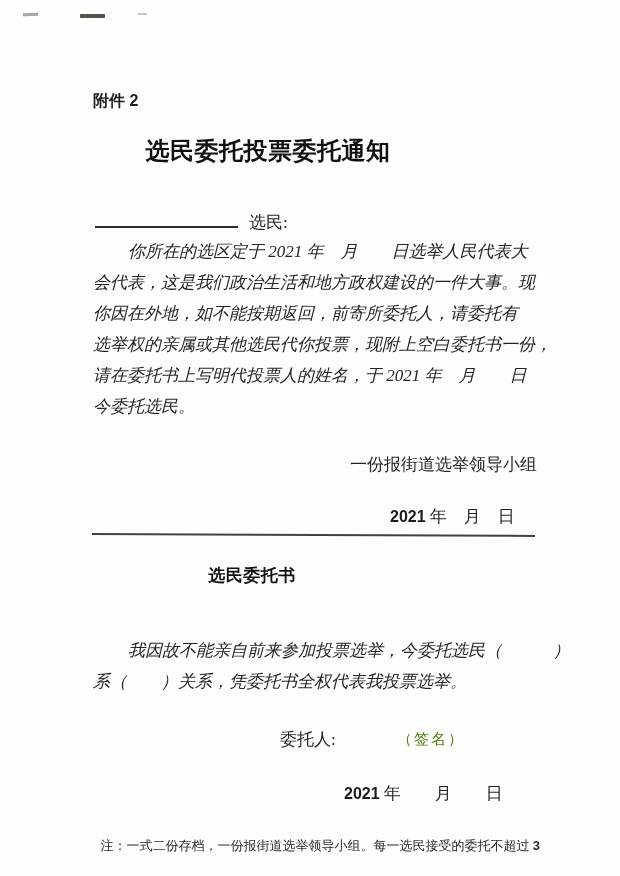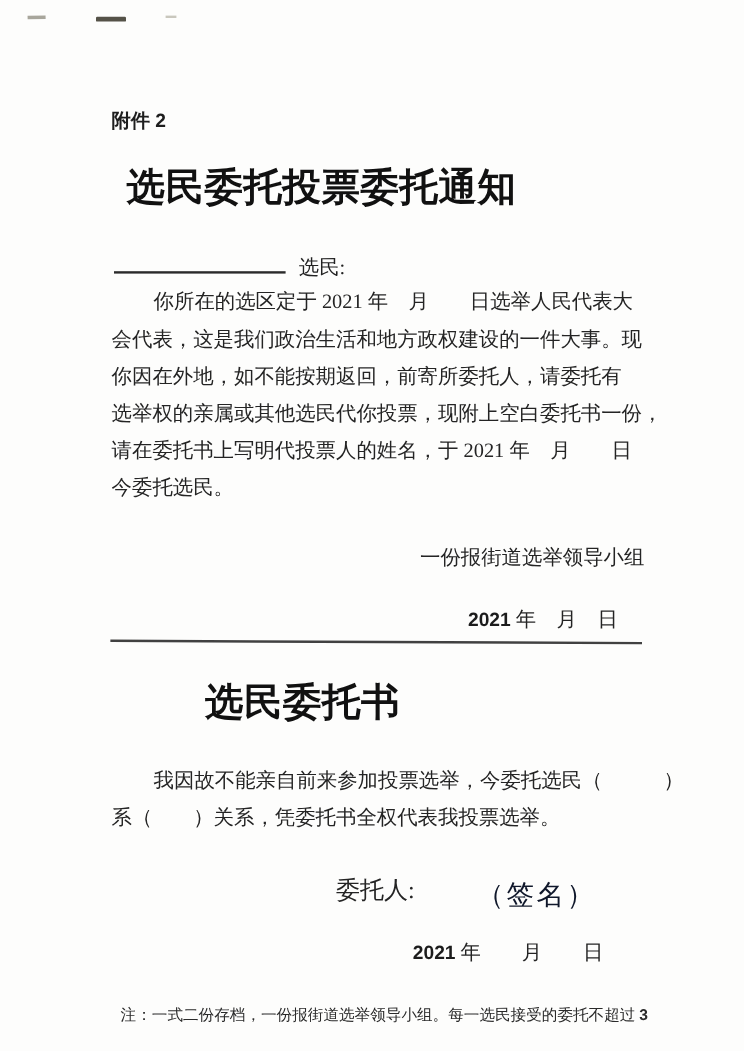--- a/index.html
+++ b/index.html
@@ -27,21 +27,21 @@
   .attachment {
     left: 93px; top: 80px;
     font-family: "Liberation Sans", "DejaVu Sans", sans-serif;
     font-weight: bold; font-size: 16px; color: #1e1e1e;
     white-space: pre;
     margin-top: 11px;
   }
   .title1 {
     left: 0; width: 536px; top: 135px;
     text-align: center;
-    font-size: 32px; font-weight: bold; color: #111;
+    font-size: 24px; font-weight: bold; color: #111;
     letter-spacing: 0.5px;
     margin: 0;
   }
   .addressee {
     left: 95px; top: 209px;
     font-size: 17px; color: #222;
   }
   .blankline {
     display: inline-block;
     width: 143px; height: 17px;
@@ -53,21 +53,21 @@
   .para1 {
     left: 93px; top: 236px; width: 450px;
     font-size: 17px; line-height: 31px;
     color: #242424;
   }
   .para2 {
     left: 93px; top: 635px; width: 450px;
     font-size: 17px; line-height: 31px;
     color: #242424;
   }
-  .bline { white-space: pre; }
+  .bline { white-space: pre; font-style: italic; }
   .indent { text-indent: 35px; }
 
   .signer {
     right: 83px; top: 453px;
     font-size: 17px; color: #242424;
     white-space: pre;
   }
   .date1 {
     left: 373px; top: 485px;
     font-size: 17px; color: #242424;
@@ -79,31 +79,31 @@
   }
   .divider {
     left: 92px; top: 533px; width: 443px; height: 2px;
     background: #414141;
     transform: rotate(0.25deg);
     transform-origin: left center;
   }
   .title2 {
     left: 0; width: 504px; top: 564px;
     text-align: center;
-    font-size: 32px; font-weight: bold; color: #111;
+    font-size: 17px; font-weight: bold; color: #111;
     letter-spacing: 0.5px;
     margin: 0;
   }
   .sig-label {
     left: 280px; top: 728px;
-    font-size: 20px; color: #242424;
+    font-size: 17px; color: #242424;
   }
   .sig-hint {
     left: 397px; top: 730px;
-    font-size: 23px; color: #0f172a;
+    font-size: 15px; color: #4d7c0f;
     letter-spacing: 2px;
   }
   .date2 {
     left: 327px; top: 762px;
     font-size: 17px; color: #242424;
     white-space: pre;
   }
   .note {
     left: 81px; top: 811px; width: 465px;
     font-size: 13px; line-height: 23px;

